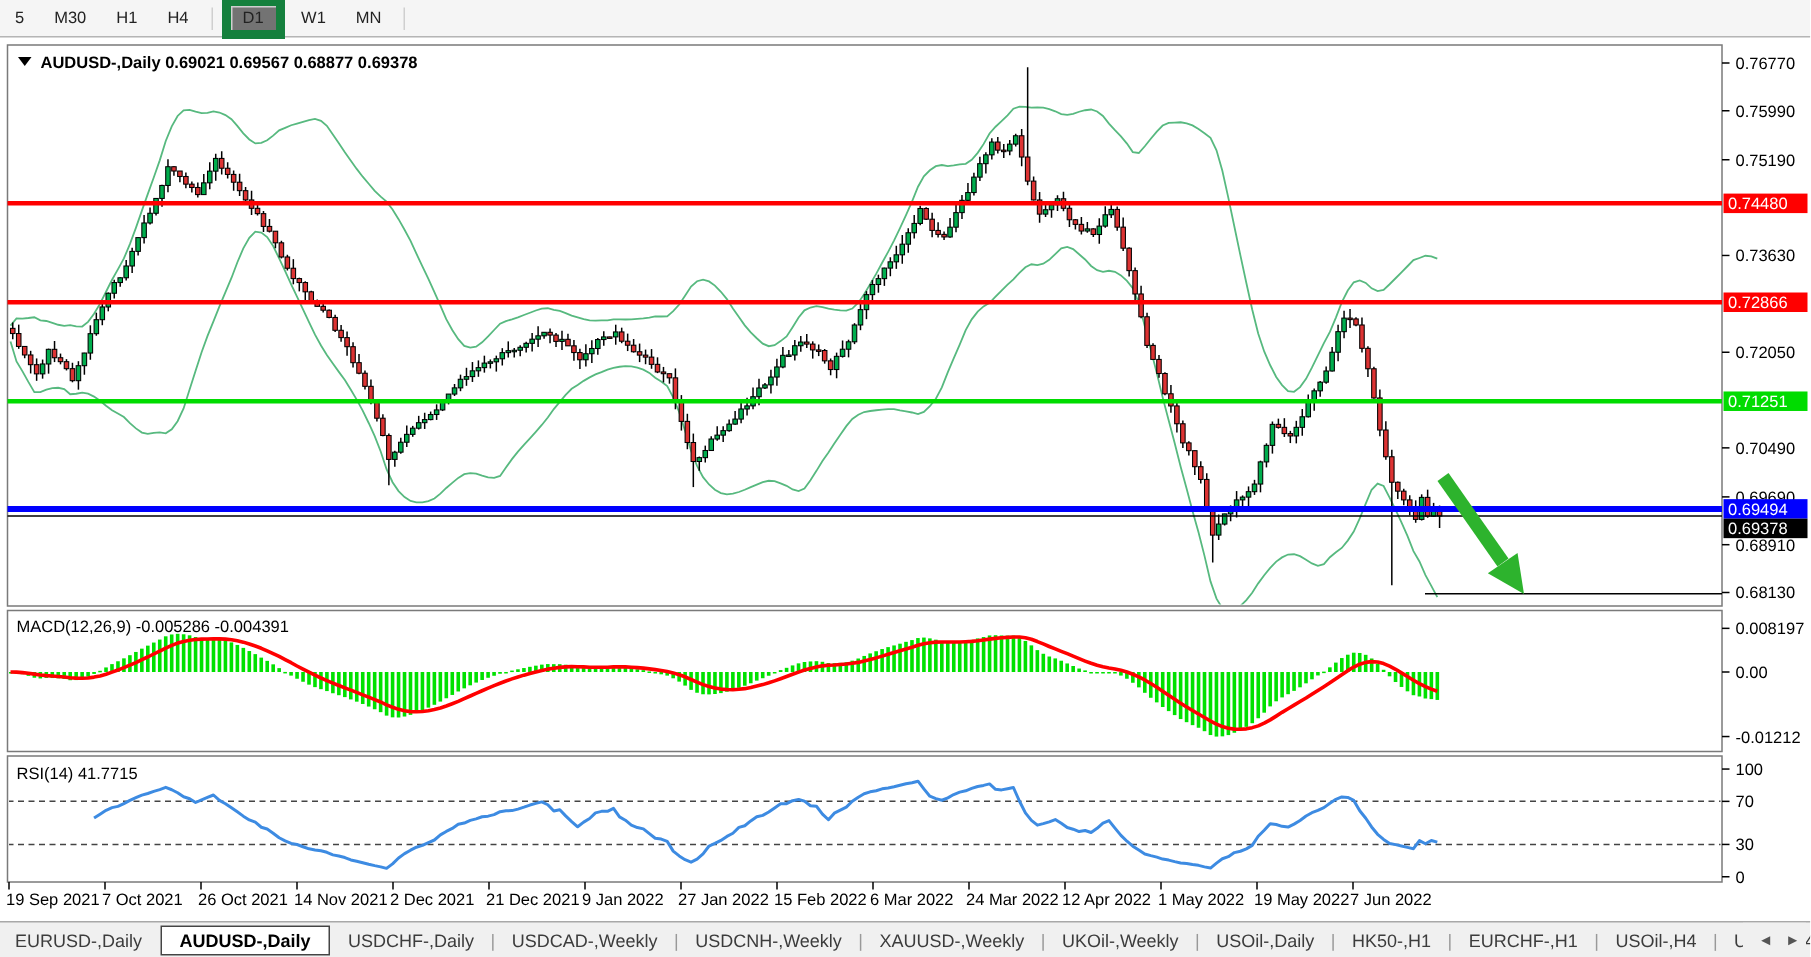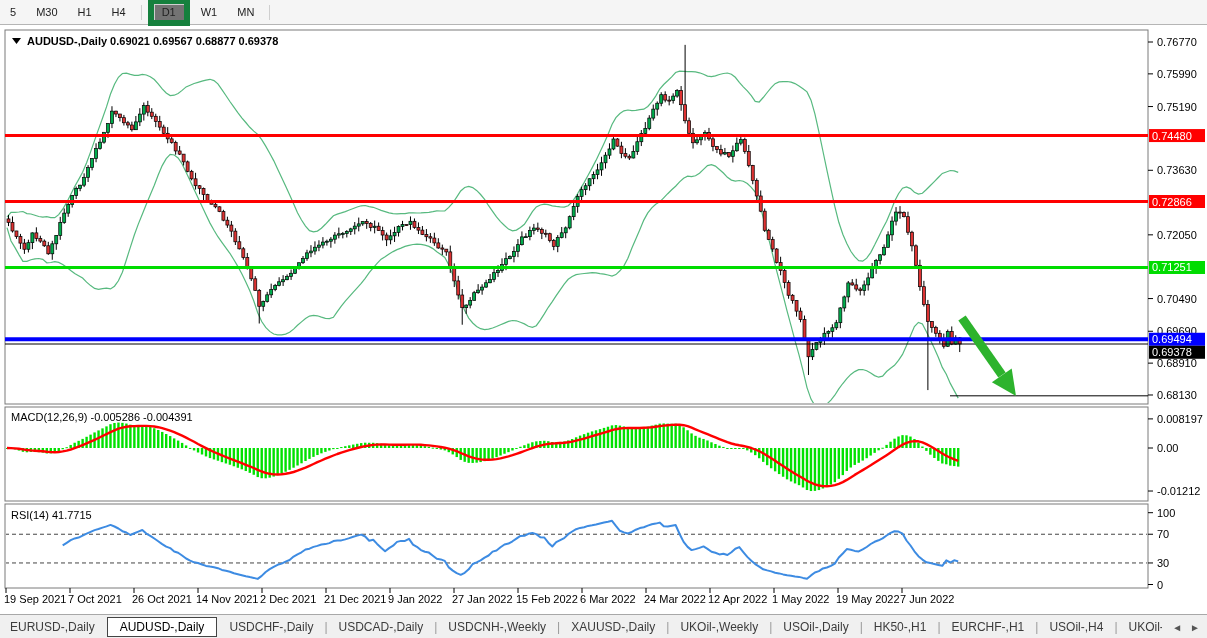--- a/index.html
+++ b/index.html
@@ -9,21 +9,21 @@
   #tf-bar{position:absolute;left:0;top:0;width:1207px;height:24px;background:#f5f5f5;
           border-bottom:1px solid #b5b5b5;display:flex;align-items:center;font-size:11px;color:#222;}
   .tf-btn{padding:2px 8px;margin:0 1px;border:1px solid transparent;cursor:default;white-space:nowrap;}
   .tf-btn.active{border:6px solid #15803d;background:#737373;box-shadow:inset 1px 1px 0 #cfcfcf;}
   .tf-sep{width:1px;height:15px;background:#cfcfcf;margin:0 5px;}
   
   #tab-bar{position:absolute;left:0;top:614px;width:1207px;height:24px;background:#f0f0f0;
            border-top:1px solid #a8a8a8;display:flex;align-items:center;font-size:12px;color:#3c3c3c;
            overflow:hidden;white-space:nowrap;}
   .tab{padding:2px 10px;cursor:default;}
-  .tab.active{background:#fff;border:1px solid #444;font-weight:normal;color:#000;padding:2px 12px;margin:0 2px;}
+  .tab.active{background:#fff;border:1px solid #444;font-weight:bold;color:#000;padding:2px 12px;margin:0 2px;}
   .tab-sep{color:#999;padding:0 1px;}
   #tab-scroll{position:absolute;right:3px;top:0;height:24px;display:flex;align-items:center;
               background:#f0f0f0;padding-left:6px;font-size:10px;color:#555;}
   #tab-scroll span{padding:0 4px;cursor:default;}
   svg text{font-family:"Liberation Sans",sans-serif;}
 </style>
 </head>
 <body>
 
 <div id="app">
@@ -884,25 +884,25 @@
         </g>
       </g>
   </svg>
 
   <div id="tab-bar">
     <div id="tab-strip" style="display: flex; align-items: center;">
         <div class="tab">EURUSD-,Daily</div>
         <div class="tab active">AUDUSD-,Daily</div>
         <div class="tab">USDCHF-,Daily</div>
         <span class="tab-sep">|</span>
-        <div class="tab">USDCAD-,Daily</div>
+        <div class="tab">USDCAD-,Weekly</div>
         <span class="tab-sep">|</span>
         <div class="tab">USDCNH-,Weekly</div>
         <span class="tab-sep">|</span>
-        <div class="tab">XAUUSD-,Daily</div>
+        <div class="tab">XAUUSD-,Weekly</div>
         <span class="tab-sep">|</span>
         <div class="tab">UKOil-,Weekly</div>
         <span class="tab-sep">|</span>
         <div class="tab">USOil-,Daily</div>
         <span class="tab-sep">|</span>
         <div class="tab">HK50-,H1</div>
         <span class="tab-sep">|</span>
         <div class="tab">EURCHF-,H1</div>
         <span class="tab-sep">|</span>
         <div class="tab">USOil-,H4</div>

